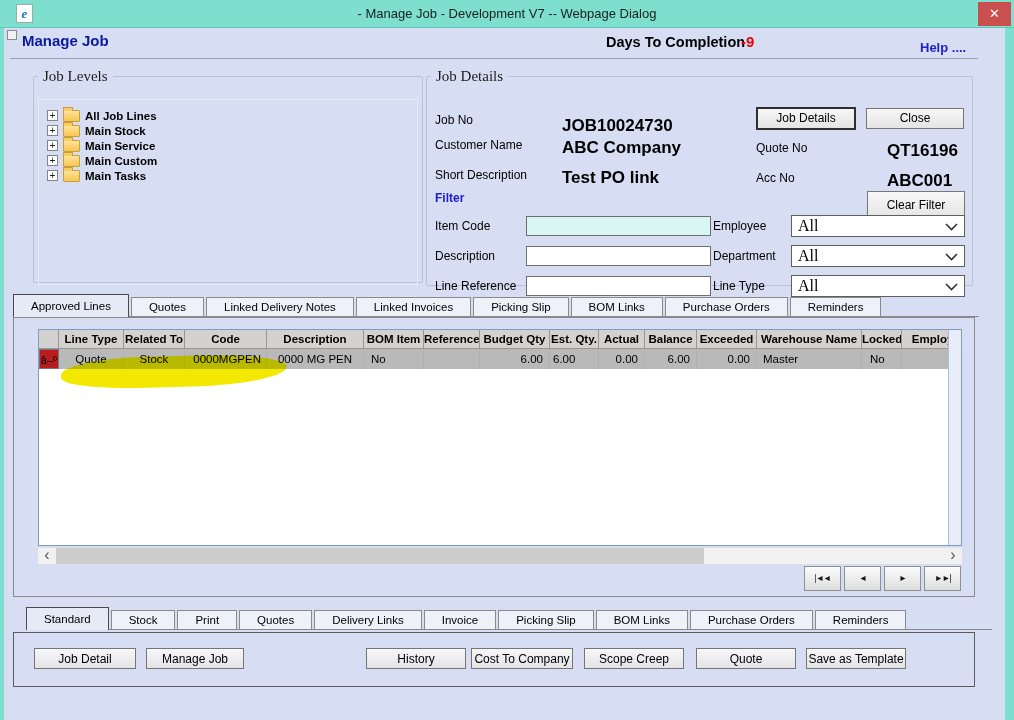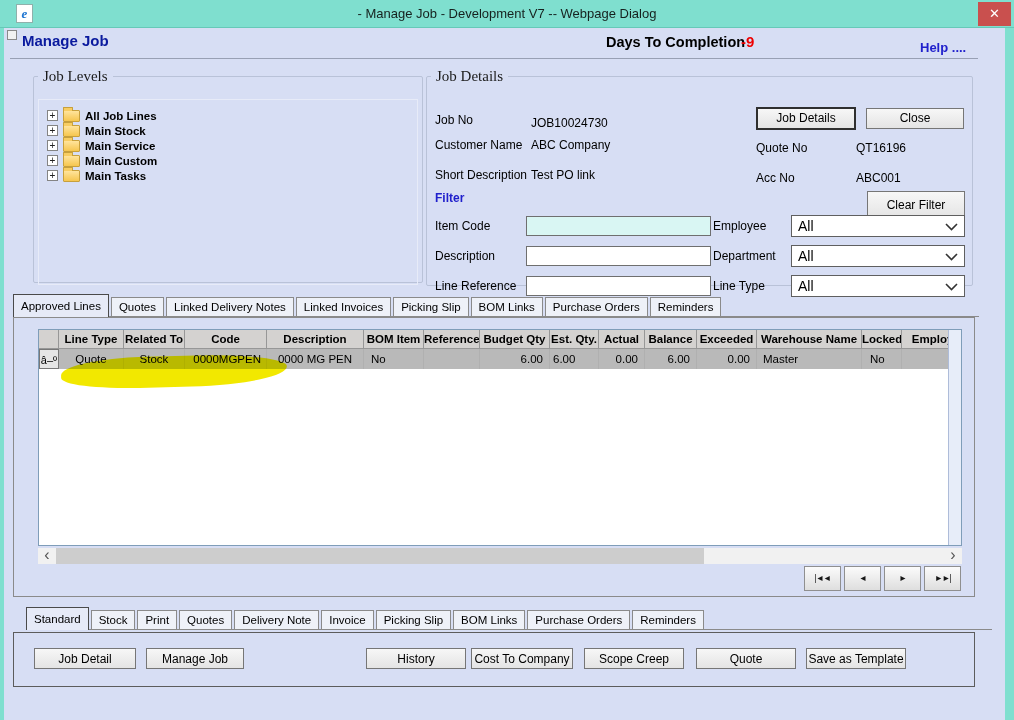--- a/index.html
+++ b/index.html
@@ -50,66 +50,66 @@
     font-size:10px; line-height:9px; text-align:center; color:#222; flex:0 0 auto; }
   .folder { position:relative; width:17px; height:12px; flex:0 0 auto;
     background:linear-gradient(#ffe49c,#f6c64f); border:1px solid #c7a03c;
     border-radius:1px; margin-top:1px; }
   .folder::before { content:""; position:absolute; left:-1px; top:-4px;
     width:8px; height:3px; background:#f8cd62; border:1px solid #c7a03c;
     border-bottom:none; border-radius:1px 1px 0 0; }
   .tree-label { font-size:11.5px; font-weight:bold; white-space:nowrap; }
   
   .lbl { position:absolute; font-size:12px; white-space:nowrap; }
-  .val { position:absolute; font-size:12px; font-weight:normal; white-space:nowrap; }
+  .val { position:absolute; font-size:17px; font-weight:bold; white-space:nowrap;margin-left:31px; }
   .filter-lbl { color:#2020cc; font-weight:bold; }
   .btn { background:linear-gradient(#f7f7f7,#e4e4e4); border:1px solid #767676;
     font-size:12px; text-align:center; cursor:default;
     font-family:"Liberation Sans",sans-serif; }
   .btn-jobdetails { position:absolute; left:329px; top:22px; width:100px; height:23px;
     border:2px solid #2f2f2f; line-height:19px; }
   .btn-close2 { position:absolute; left:439px; top:23px; width:98px; height:21px; line-height:19px; }
   .btn-clear { position:absolute; left:440px; top:106px; width:98px; height:28px; line-height:18px; }
   .txt { position:absolute; height:20px; width:185px; left:99px;
     border:1px solid #6f6f6f; background:#fff; font-size:12px; padding:0 4px;
     font-family:"Liberation Sans",sans-serif; }
   .txt-itemcode { background:#d9f6f3; }
   .select { position:absolute; left:364px; width:174px; height:22px; background:#fff;
     border:1px solid #5f5f5f; display:flex; align-items:center;
     padding:0 6px; cursor:default; }
-  .select .sel-val { flex:1; font-size:14px; }
+  .select .sel-val { flex:1; font-size:16px;font-family:Liberation Serif, serif; }
   .chev { flex:0 0 auto; margin-top:2px; }
   
   .tabs { position:absolute; display:flex; align-items:flex-end;
     border-bottom:1px solid #8a8a8a; }
   .tabs1 { left:9px; top:266px; width:966px; height:23px; }
   .tabs2 { left:1px; top:579px; width:966px; height:23px;margin-left:21px; }
   .tab { background:#eef1f8; border:1px solid #8a8a8a; border-bottom:none;
-    height:19px; line-height:18px; padding:0 7px; margin-right:2px;
+    height:19px; line-height:18px; padding:0 17px; margin-right:2px;
     font-size:11.5px; white-space:nowrap; cursor:default; }
   .tab.active { height:23px; line-height:22px; margin-bottom:-1px;
     background:#e6eaf7; border-color:#4a4a4a; z-index:2; }
   
   .grid-wrap { position:absolute; left:9px; top:289px; width:962px; height:280px;
     border:1px solid #8a8a8a; background:#d7def4; }
   .panel { position:absolute; left:24px; top:11px; width:924px; height:217px;
     background:#fff; border:1px solid #7f9db9; overflow:hidden; }
   .tbl { position:absolute; left:0; top:0; width:1102px; }
   .tr { display:flex; }
   .cell { flex:0 0 auto; white-space:nowrap; overflow:hidden; }
   .thead .cell { background:#d4d2d0; border-right:1px solid #979797;
     border-bottom:1px solid #979797; height:19px; line-height:18px;
     font-size:11.5px; font-weight:bold; text-align:center; }
   .trow .cell { background:#b9b9b9; border-right:1px solid #b0b0b0;
     height:20px; line-height:20px; font-size:11.5px; text-align:center; }
   .c0{width:20px} .c1{width:65px} .c2{width:61px} .c3{width:82px}
   .c4{width:97px} .c5{width:60px} .c6{width:56px} .c7{width:70px}
   .c8{width:49px} .c9{width:46px} .c10{width:52px} .c11{width:60px}
   .c12{width:105px} .c13{width:40px} .c14{width:75px}
-  .trow .c0 { background:#e5e5e5; border:1px solid #787878; font-size:11px; }
+  .trow .c0 { background:#b91c1c; border:1px solid #787878; font-size:11px; }
   .trow .c3 { text-align:right; padding-right:5px; }
   .trow .c5 { text-align:left; padding-left:7px; }
   .trow .c7, .trow .c9, .trow .c10, .trow .c11 { text-align:right; padding-right:6px; }
   .trow .c8 { text-align:left; padding-left:3px; }
   .trow .c12 { text-align:left; padding-left:6px; }
   .trow .c13 { text-align:left; padding-left:8px; }
   .vscroll { position:absolute; right:0; top:0; bottom:0; width:13px;
     background:#e7edf9; border-left:1px solid #aebcd9; }
   .highlight-blob { position:absolute; left:47px; top:38px; width:226px; height:31px;
     background:#f2e800; mix-blend-mode:darken; pointer-events:none; z-index:5;
@@ -300,21 +300,21 @@
       <button class="navbtn">►</button>
       <button class="navbtn">►►|</button>
     </div>
   </div>
 
   <div class="tabs tabs2">
     <div class="tab active">Standard</div>
     <div class="tab">Stock</div>
     <div class="tab">Print</div>
     <div class="tab">Quotes</div>
-    <div class="tab">Delivery Note</div>
+    <div class="tab">Delivery Links</div>
     <div class="tab">Invoice</div>
     <div class="tab">Picking Slip</div>
     <div class="tab">BOM Links</div>
     <div class="tab">Purchase Orders</div>
     <div class="tab">Reminders</div>
   </div>
 
   <div class="actions-box">
     <button class="btn action-btn a0">Job Detail</button>
     <button class="btn action-btn a1">Manage Job</button>

